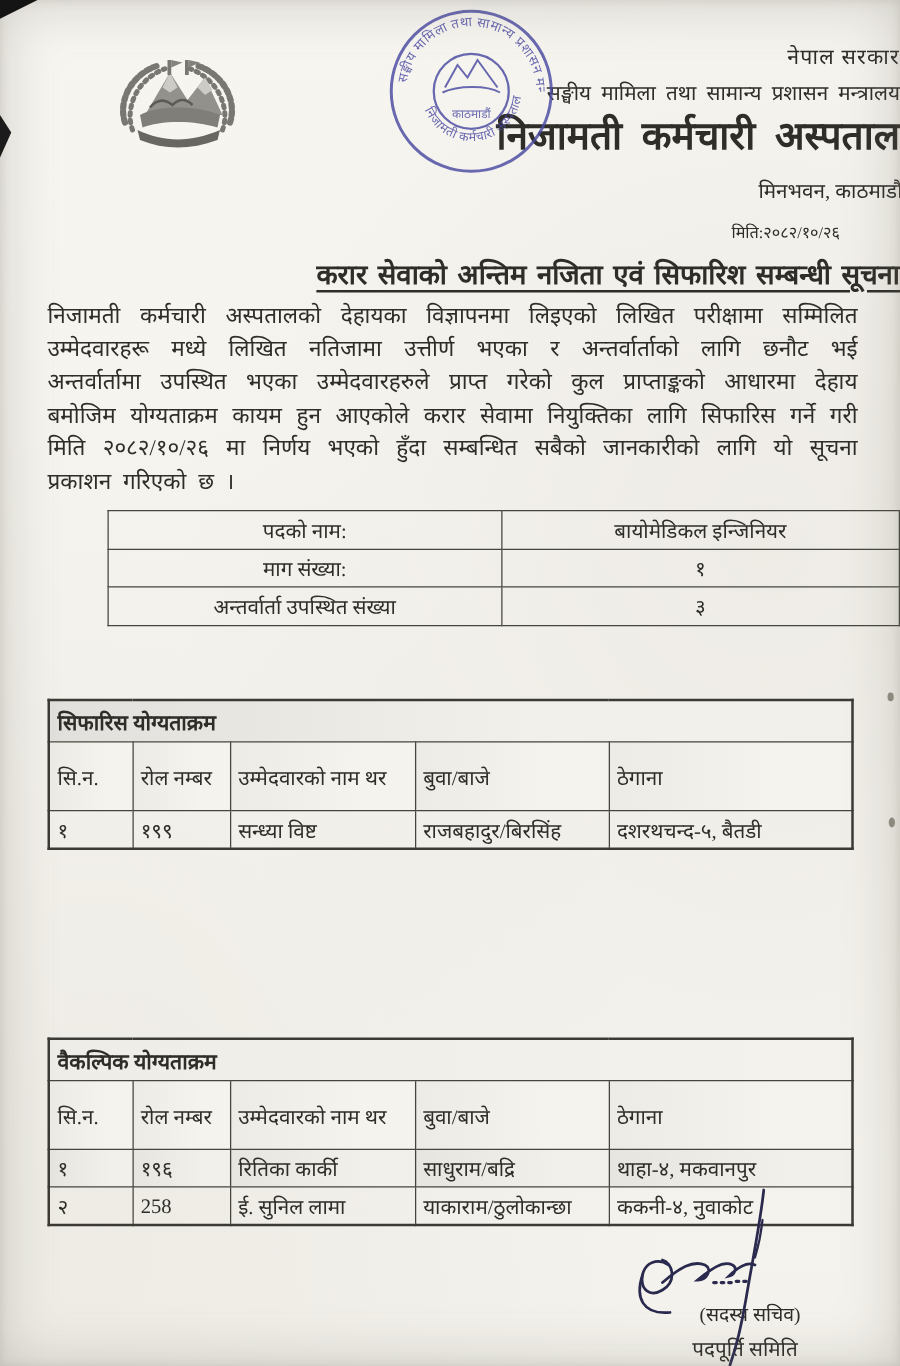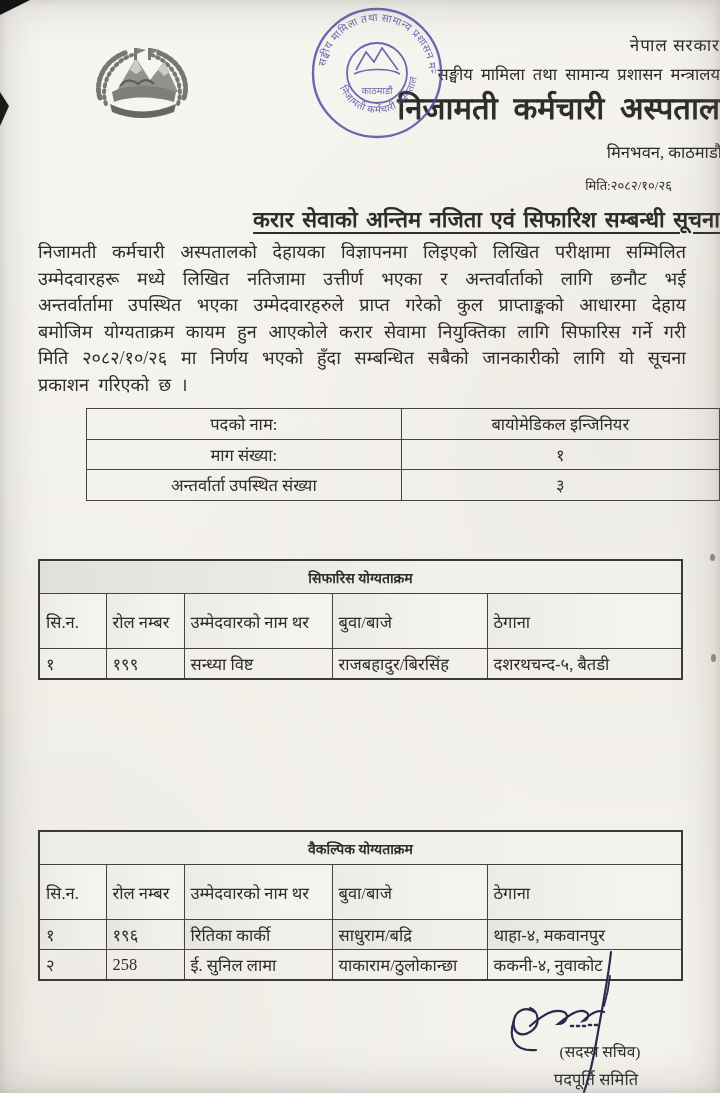--- a/index.html
+++ b/index.html
@@ -33,21 +33,21 @@
     text-align:justify;word-spacing:5px;}
   
   table{border-collapse:collapse;table-layout:fixed;}
   .doc-table td,.doc-table th{border:1.6px solid #45443e;font-size:16.5px;font-weight:normal;
     vertical-align:middle;padding:0 6px;overflow:hidden;white-space:nowrap;}
   .t-info{top:408px;left:38px;width:634px;margin-left:48px;}
   .t-info td{height:29.5px;text-align:center;}
   .t-merit{left:38px;width:643px;}
   .t-reco{top:559px;}
   .t-alt{top:794px;margin-top:36px;}
-  .t-merit .title-row td{height:32px;text-align:center;font-weight:bold;font-size:14px;
+  .t-merit .title-row td{height:32px;font-weight:bold;font-size:17px;
     background:linear-gradient(90deg,#e2e0dc, #f2f0ea 60%);}
   .t-alt .title-row td{background:linear-gradient(90deg,#efede8,#f4f2ec);}
   .t-merit .head-row td{height:54px;
     background:linear-gradient(90deg,#edebe6,#f5f3ee 70%);}
   .t-merit .data-row td{height:29px;text-align:left;}
   .t-alt .data-row.shade td{background:linear-gradient(90deg,#e7e5e0,#f2f0ea 75%);}
   .t-merit{border:2.3px solid #3b3a34;}
   
   .emblem{left:86px;top:40px;width:112px;height:94px;filter:blur(0.4px);opacity:0.92;}
   

